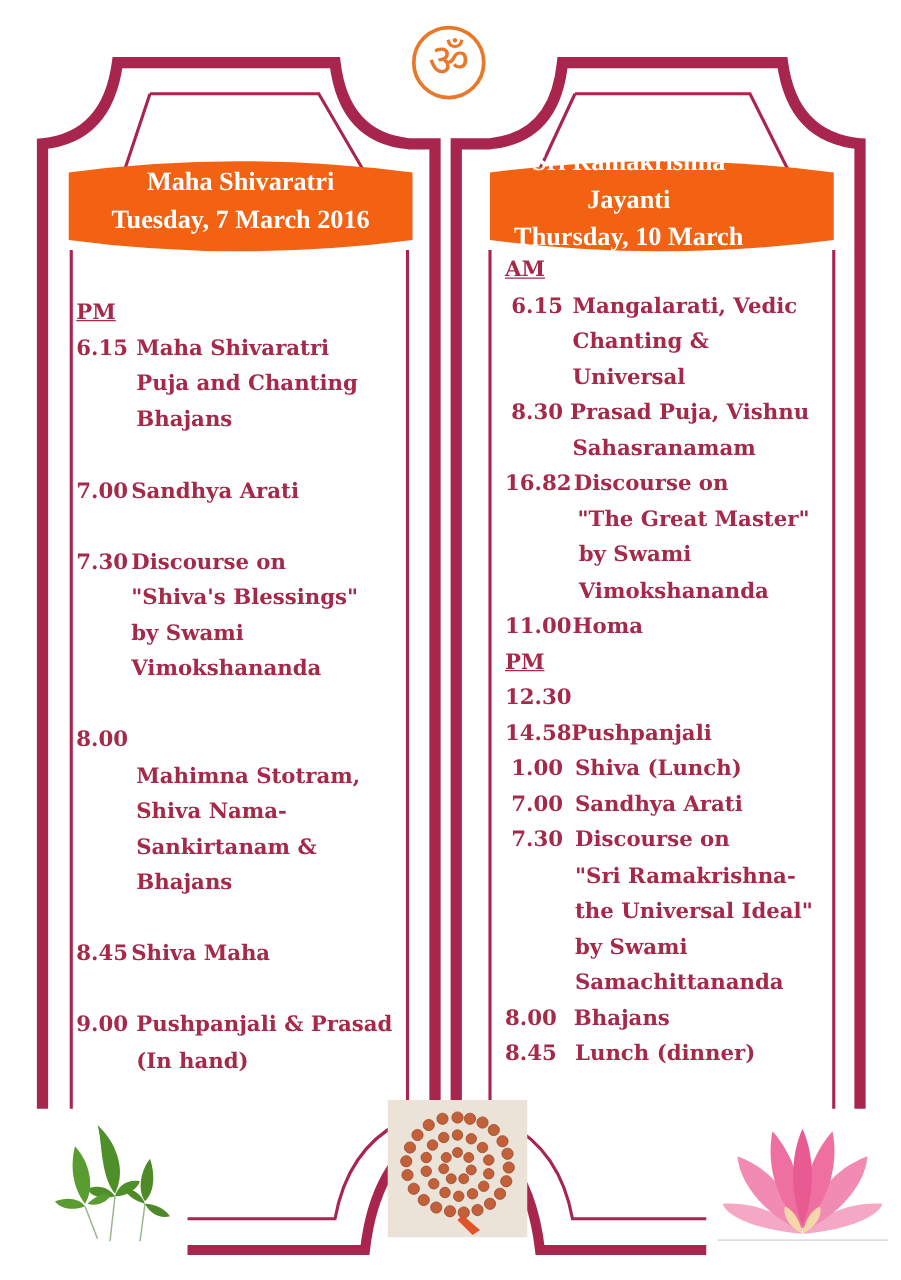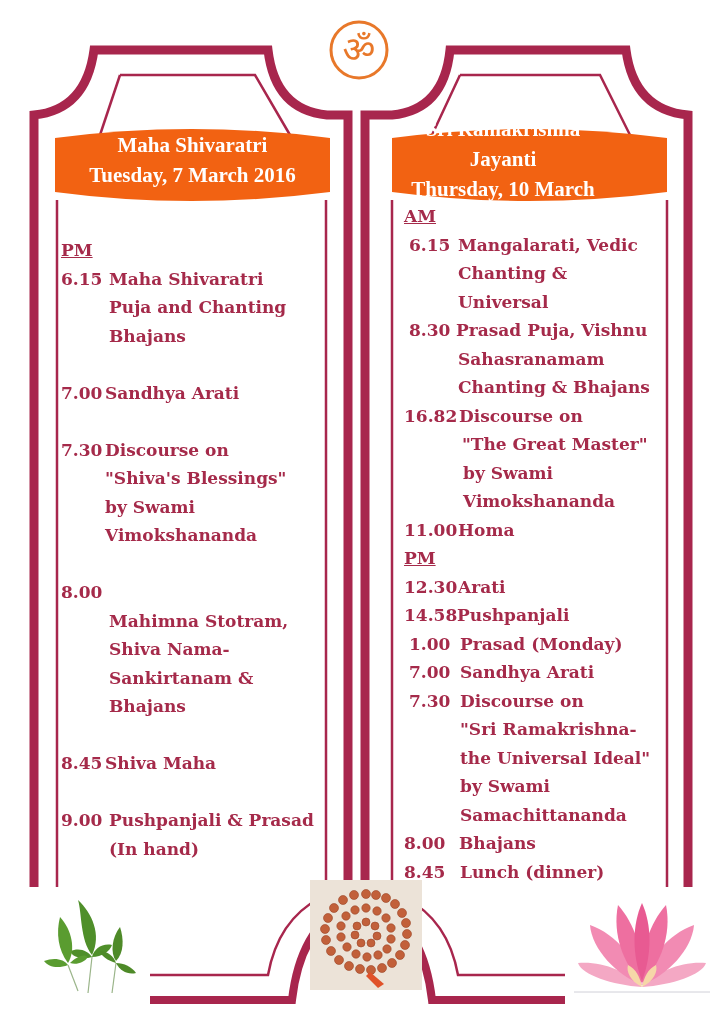--- a/index.html
+++ b/index.html
@@ -176,21 +176,20 @@
     <div class="row">
         <span class="t" style="width:52px; padding-left:5px; box-sizing:border-box">8.30</span>
         <span class="d">Prasad Puja, Vishnu</span>
       </div>
     <div class="row">
         <span class="t" style="width:54px"></span>
         <span class="d">Sahasranamam</span>
       </div>
     <div class="row">
         <span class="t" style="width:54px"></span>
-        <span class="d">Chanting &amp; Bhajans</span>
       </div>
   </div>
   <div>
     <div class="row">
         <span class="t" style="width:55px">16.82</span>
         <span class="d">Discourse on</span>
       </div>
     <div class="row">
         <span class="t" style="width:58px"></span>
         <span class="d">"The Great Master"</span>
@@ -209,33 +208,32 @@
         <span class="t" style="width:54px">11.00</span>
         <span class="d">Homa</span>
       </div>
   </div>
 
   <div class="hdr">PM</div>
 
   <div>
     <div class="row">
         <span class="t" style="width:54px">12.30</span>
-        <span class="d">Arati</span>
       </div>
   </div>
   <div>
     <div class="row">
         <span class="t" style="width:53px">14.58</span>
         <span class="d">Pushpanjali</span>
       </div>
   </div>
   <div>
     <div class="row">
         <span class="t" style="width:56px; padding-left:5px; box-sizing:border-box">1.00</span>
-        <span class="d">Prasad (Monday)</span>
+        <span class="d">Shiva (Lunch)</span>
       </div>
   </div>
   <div>
     <div class="row">
         <span class="t" style="width:56px; padding-left:5px; box-sizing:border-box">7.00</span>
         <span class="d">Sandhya Arati</span>
       </div>
   </div>
   <div>
     <div class="row">

